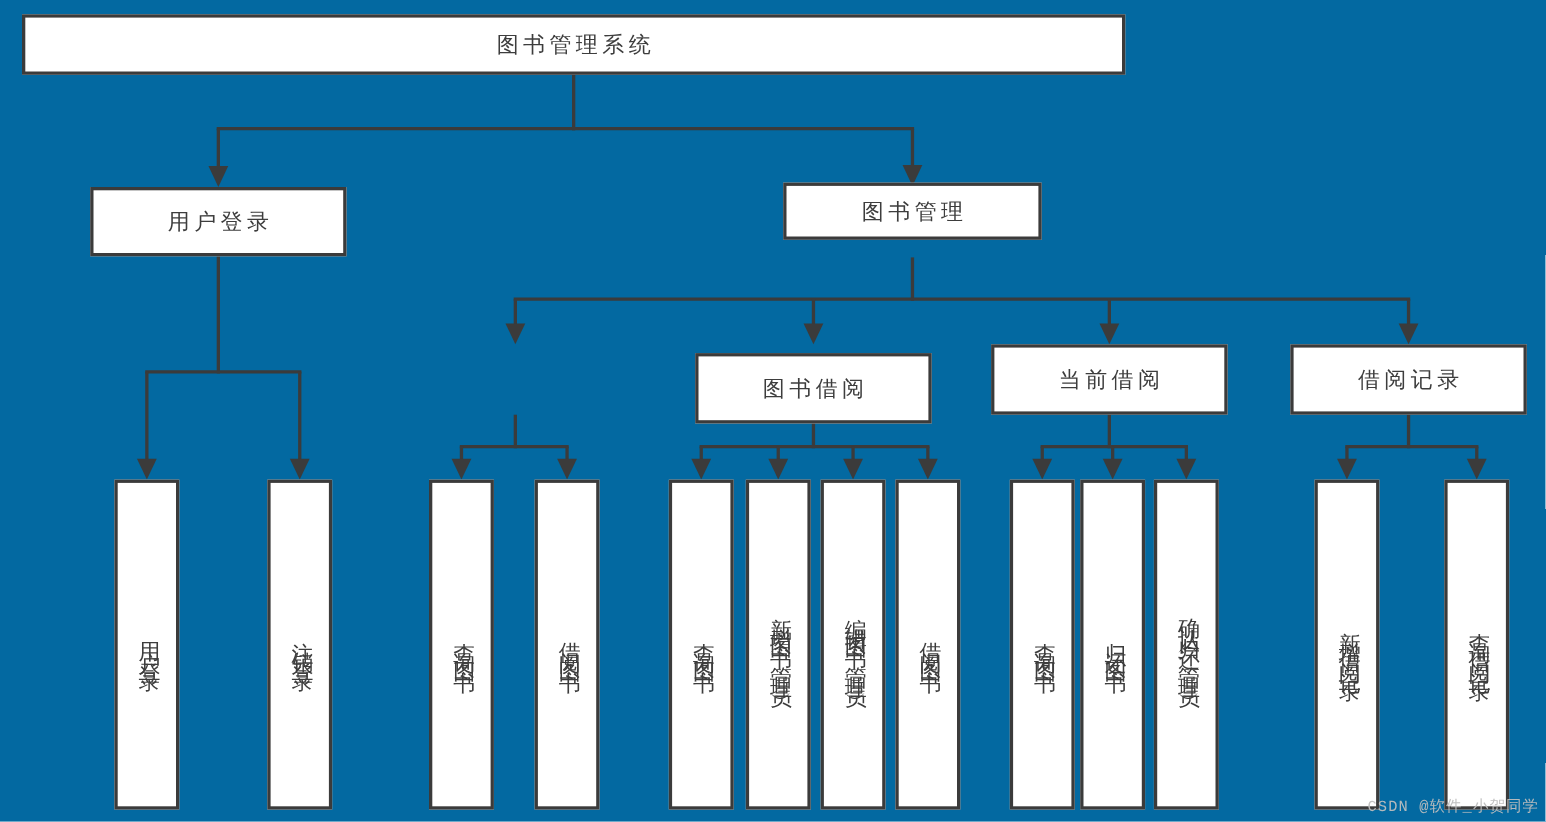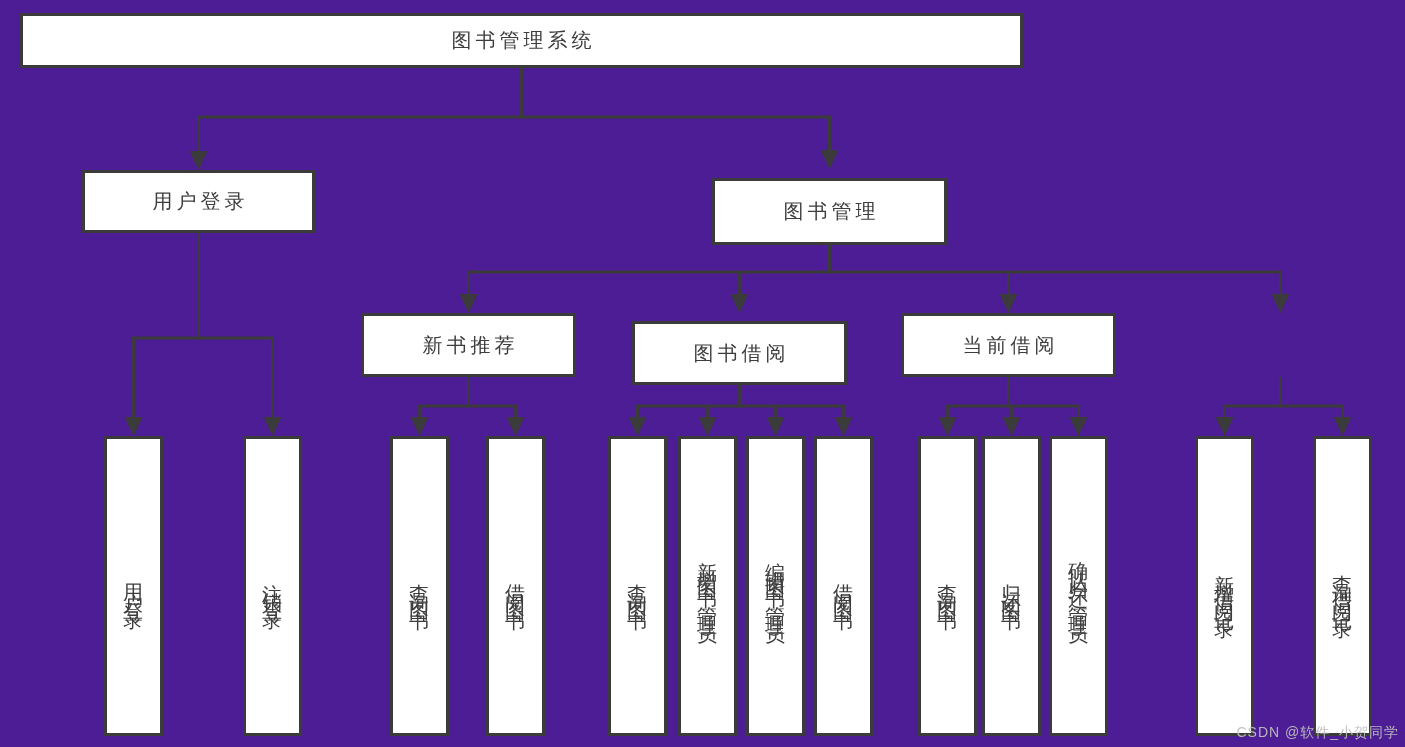--- a/index.html
+++ b/index.html
@@ -5,22 +5,23 @@
   html, body {
     margin: 0;
     padding: 0;
     background: #ffffff;
     font-family: "Liberation Sans", "DejaVu Sans", sans-serif;
   }
   .canvas {
     position: relative;
     width: 1405px;
     height: 747px;
-    background: #4c1d95;
+    background: #0369a1;
     overflow: hidden;
+    font-family: Liberation Mono, monospace;
   }
   .connectors {
     position: absolute;
     left: 0;
     top: 0;
     z-index: 0;
   }
   .box {
     position: absolute;
     box-sizing: border-box;
@@ -129,33 +130,33 @@
     </g>
   </svg>
 
   <div class="box" style="left:20px; top:13px; width:1003px; height:55px;">
     <span class="hlabel">图书管理系统</span>
   </div>
 
   <div class="box" style="left:82px; top:170px; width:233px; height:63px;">
     <span class="hlabel">用户登录</span>
   </div>
-  <div class="box" style="left:712px; top:178px; width:235px; height:67px;">
+  <div class="box" style="left:712px; top:166px; width:235px; height:52px;">
     <span class="hlabel">图书管理</span>
   </div>
 
-  <div class="box" style="left:361px; top:313px; width:215px; height:64px;">
-    <span class="hlabel">新书推荐</span>
-  </div>
   <div class="box" style="left:632px; top:321px; width:215px; height:64px;">
     <span class="hlabel">图书借阅</span>
   </div>
   <div class="box" style="left:901px; top:313px; width:215px; height:64px;">
     <span class="hlabel">当前借阅</span>
   </div>
+  <div class="box" style="left:1173px; top:313px; width:215px; height:64px;">
+    <span class="hlabel">借阅记录</span>
+  </div>
 
   <div class="box" style="left:104px; top:436px; width:59px; height:300px;">
     <span class="vlabel">用户登录</span>
   </div>
   <div class="box" style="left:243px; top:436px; width:59px; height:300px;">
     <span class="vlabel">注销登录</span>
   </div>
 
   <div class="box" style="left:390px; top:436px; width:59px; height:300px;">
     <span class="vlabel">查询图书</span>

